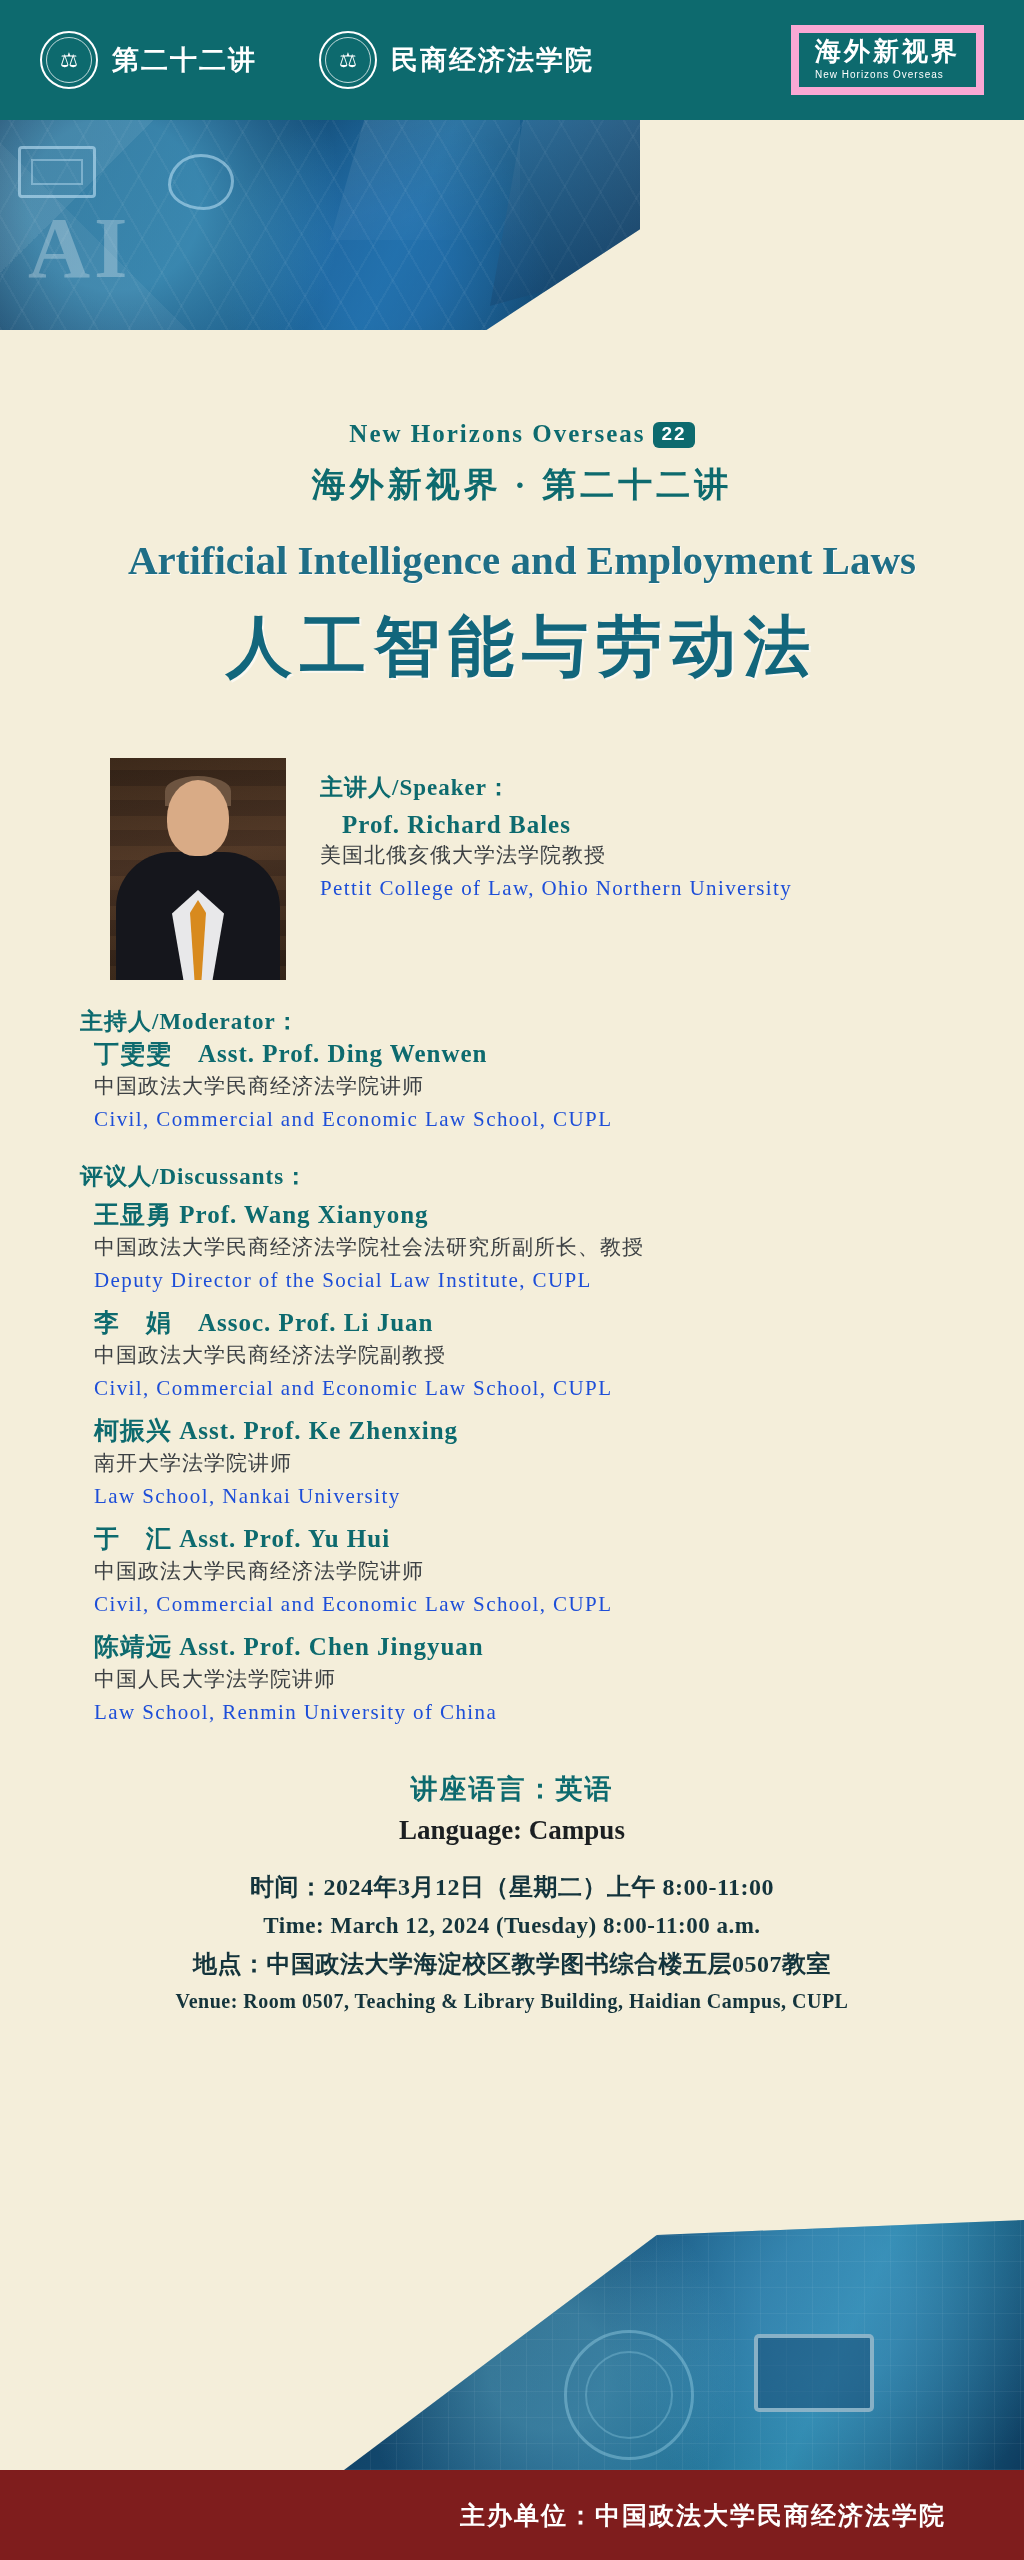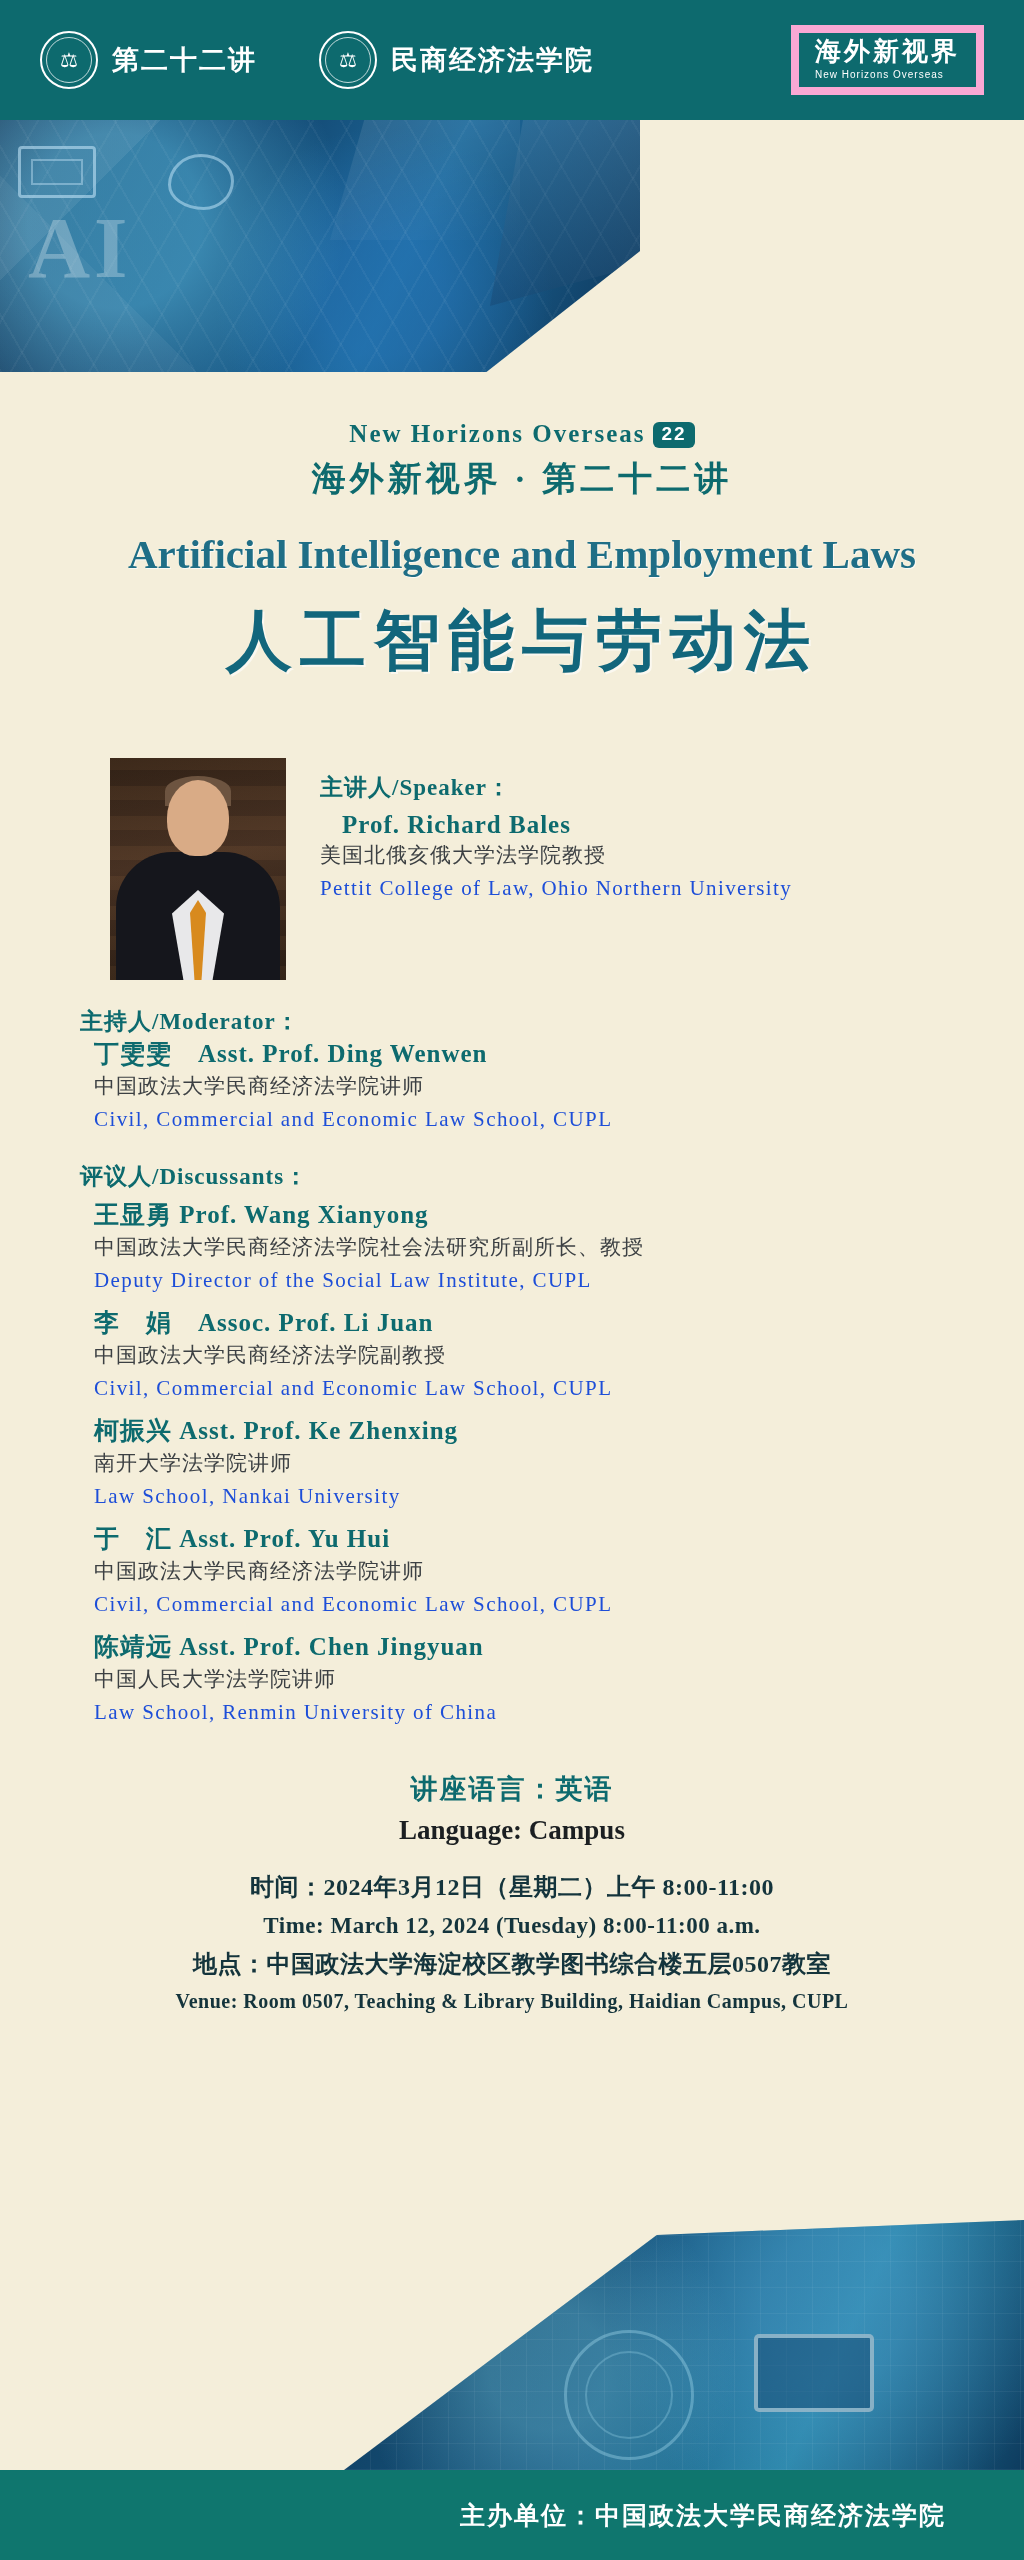--- a/index.html
+++ b/index.html
@@ -65,21 +65,21 @@
   
   .hero {
     position: relative;
     height: 620px;
     background: #f4eeda;
     overflow: hidden;
   }
   .hero-img {
     position: absolute;
     left: 0; top: 0;
-    width: 640px; height: 252px;
+    width: 640px; height: 210px;
     background:
       radial-gradient(circle at 18% 40%, rgba(90,190,230,0.55) 0 16%, transparent 42%),
       radial-gradient(circle at 60% 70%, rgba(40,120,190,0.5) 0 14%, transparent 40%),
       linear-gradient(115deg, #0b2a4a 0%, #12456e 35%, #1d6a9c 62%, #0d3457 100%);
     clip-path: polygon(0 0, 100% 0, 100% 52%, 76% 100%, 0 100%);
   }
   .hero-img .facets {
     position: absolute; inset: 0;
     background:
       linear-gradient(135deg, rgba(255,255,255,0.07) 0 18%, transparent 18% 100%),
@@ -142,21 +142,21 @@
     padding: 1px 8px 3px 8px;
     margin-left: 8px;
     vertical-align: 2px;
     font-family: "Liberation Sans", sans-serif;
   }
   .title-cn-sub {
     color: #0d6a6e;
     font-size: 34px;
     font-weight: bold;
     letter-spacing: 4px;
-    margin-top: 8px;
+    margin-top: 14px;
     font-family: "Liberation Serif", serif;
   }
   .title-en {
     color: #1f6e86;
     font-size: 41px;
     font-weight: bold;
     margin-top: 28px;
     font-family: "Liberation Serif", serif;
     text-shadow: 1px 1px 0 rgba(255,255,255,0.7);
   }
@@ -316,21 +316,21 @@
   }
   .footer-img .fcirc::after {
     content:""; position:absolute; inset: 18px; border-radius: 50%;
     border: 2px solid rgba(160,215,235,0.3);
   }
 
   .footer-bar {
     position: absolute;
     left: 0; right: 0; bottom: 0;
     height: 90px;
-    background: #0f766e;
+    background: #7f1d1d;
     display: flex;
     align-items: center;
     justify-content: flex-end;
     padding-right: 78px;
   }
   .footer-bar .org {
     color: #ffffff;
     font-size: 25px;
     font-weight: bold;
     letter-spacing: 2px;

